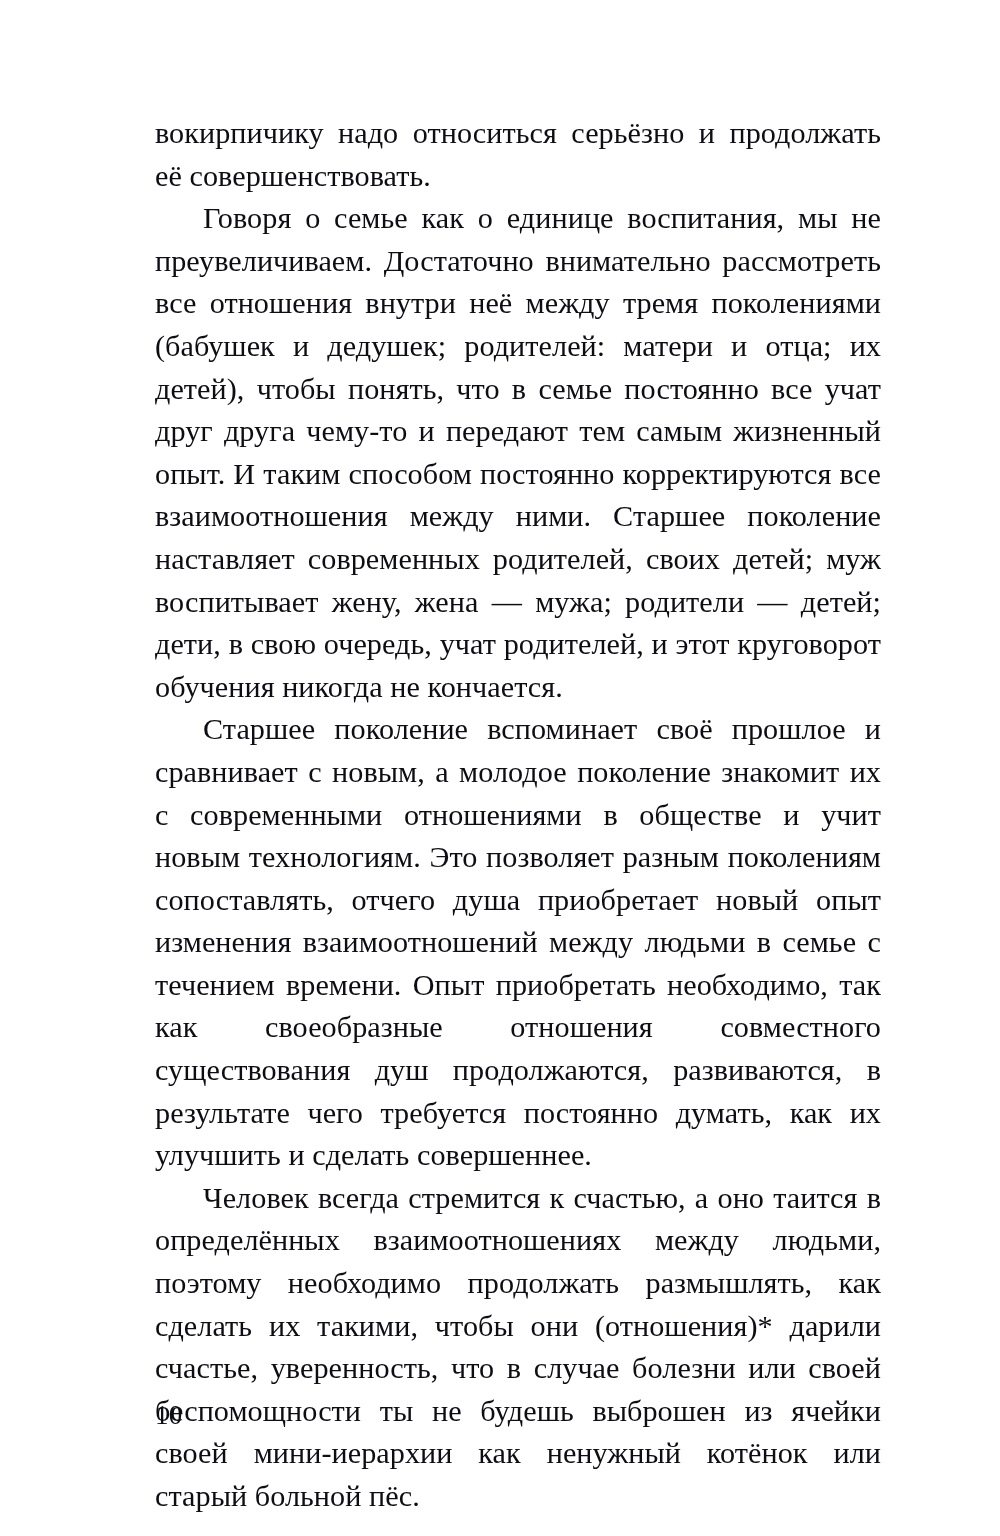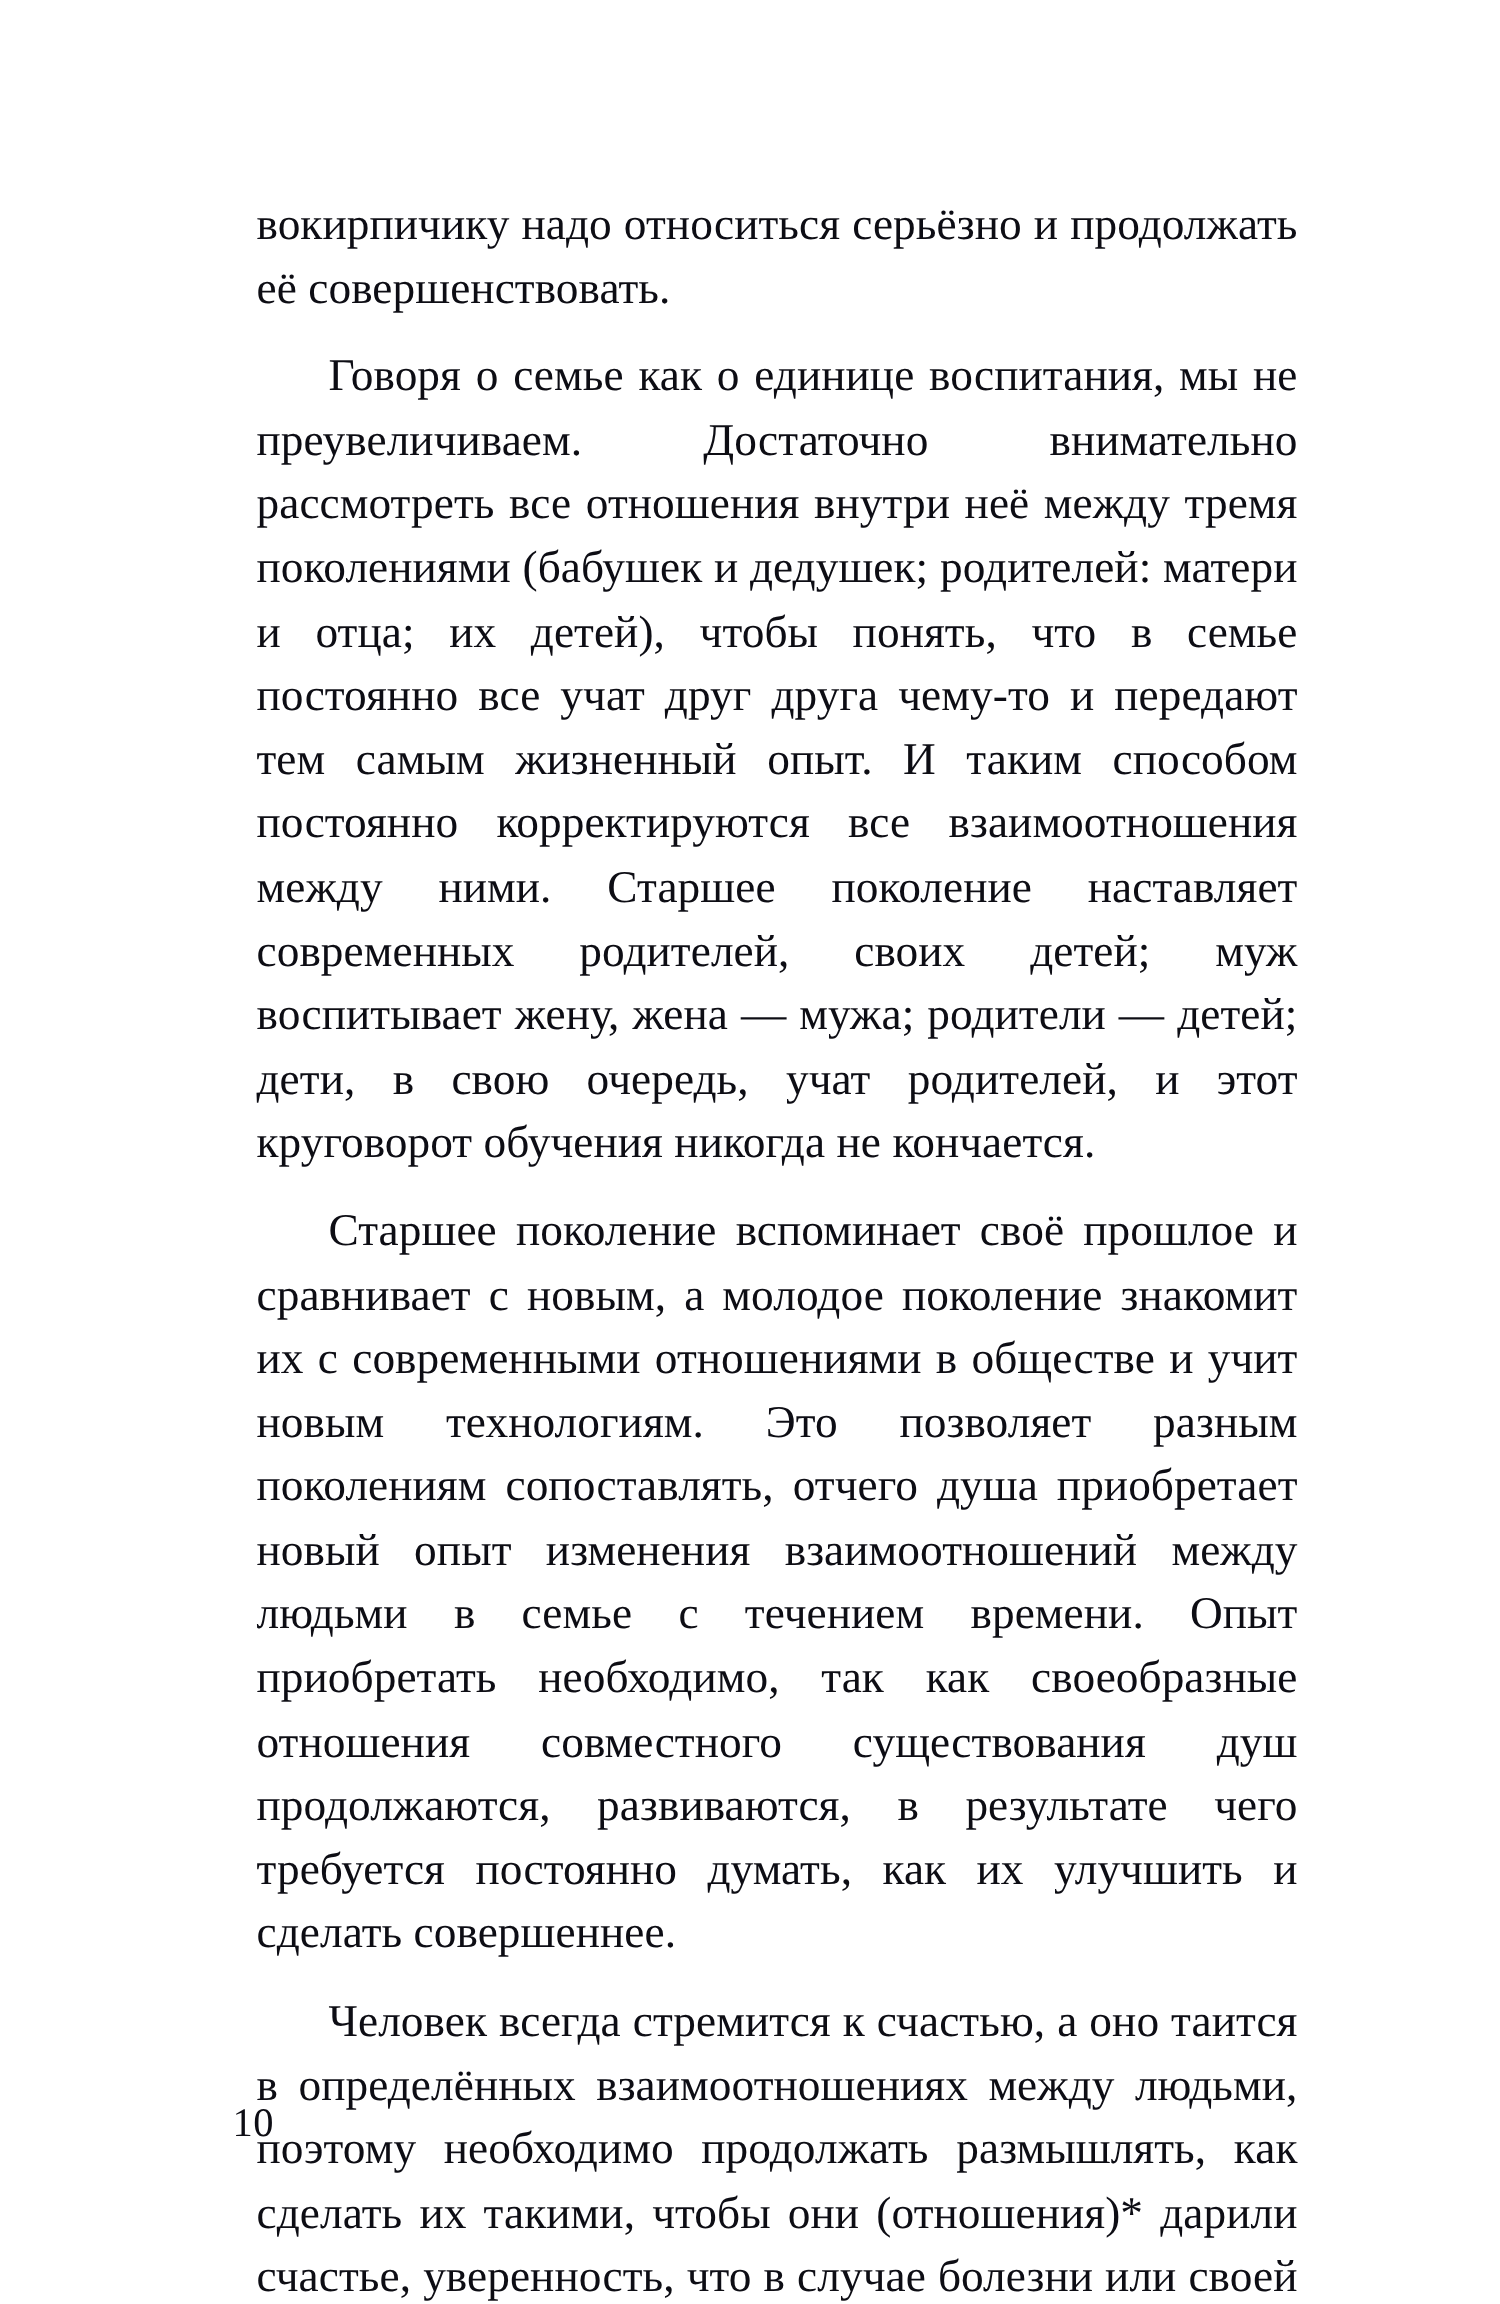--- a/index.html
+++ b/index.html
@@ -23,21 +23,21 @@
   }
 
   #text-block {
     position: absolute;
     left: 155px;
     top: 112px;
     width: 726px;
   }
 
   .para {
-    margin: 16px;
+    margin: 0;
     font-size: 30.2px;
     line-height: 42.6px;
     text-align: justify;
     text-justify: inter-word;
     letter-spacing: 0.05px;
     word-spacing: 0px;
     hyphens: manual;
     -webkit-hyphens: manual;
   }
 

